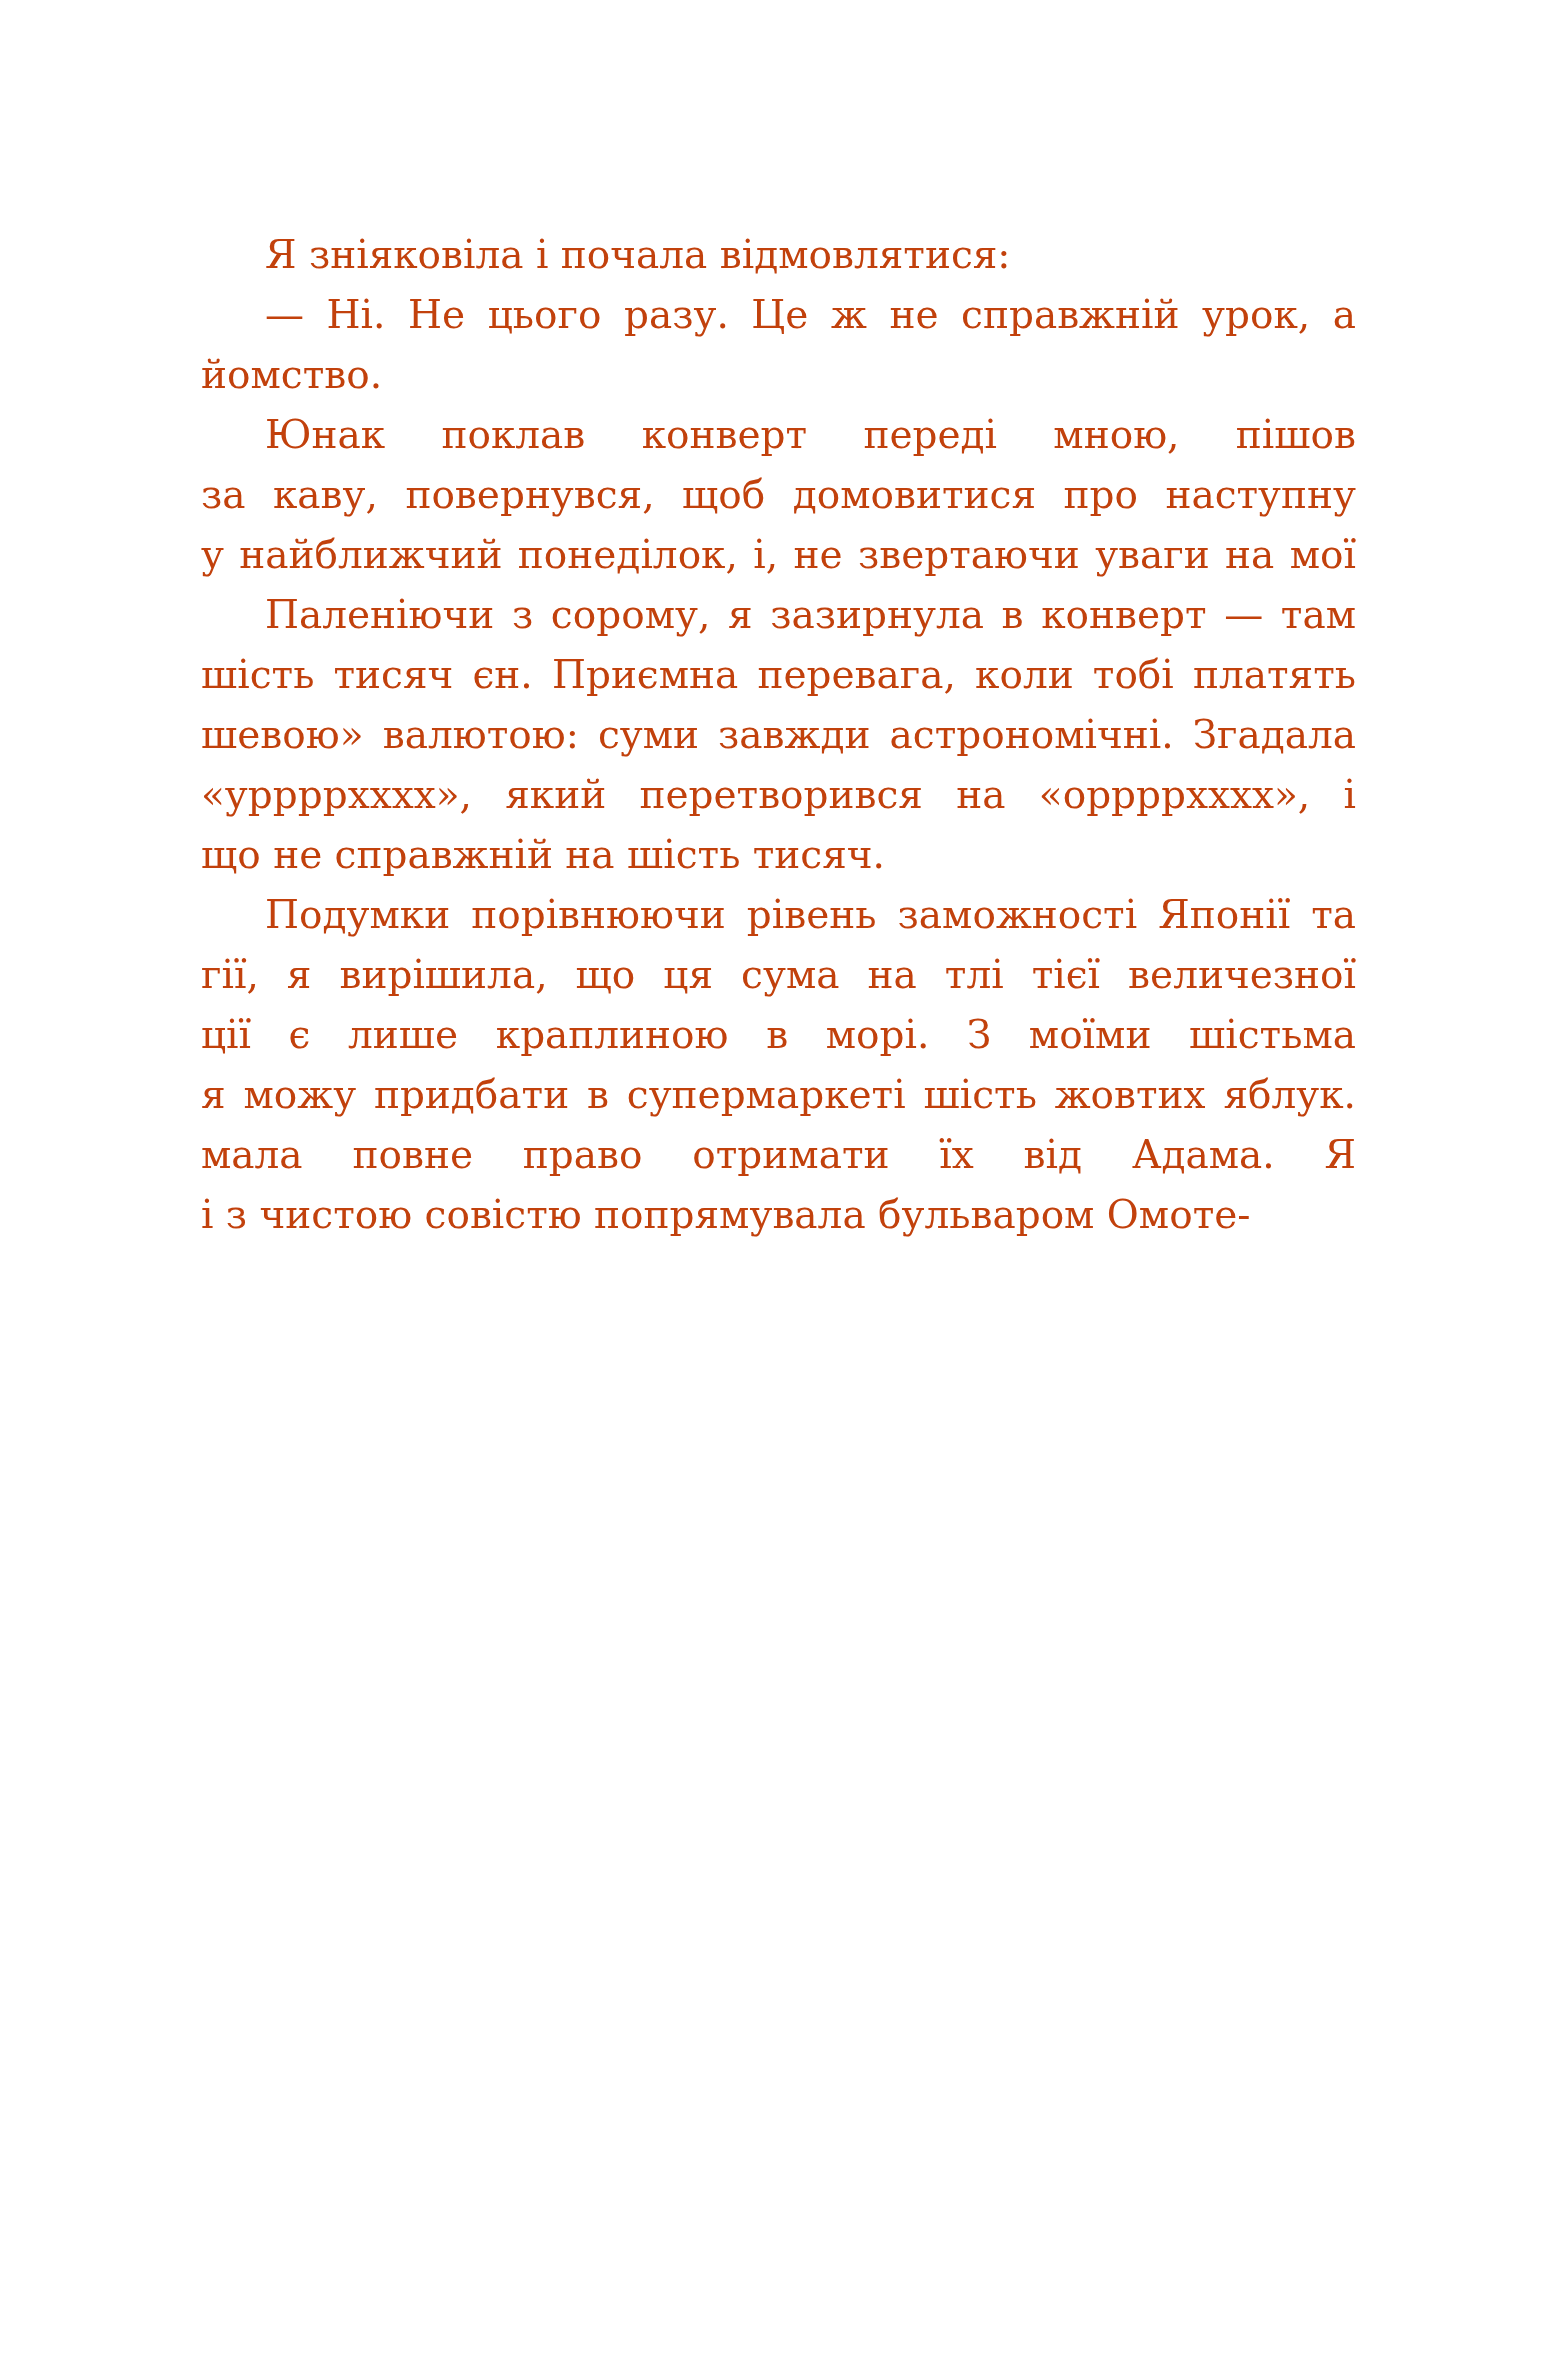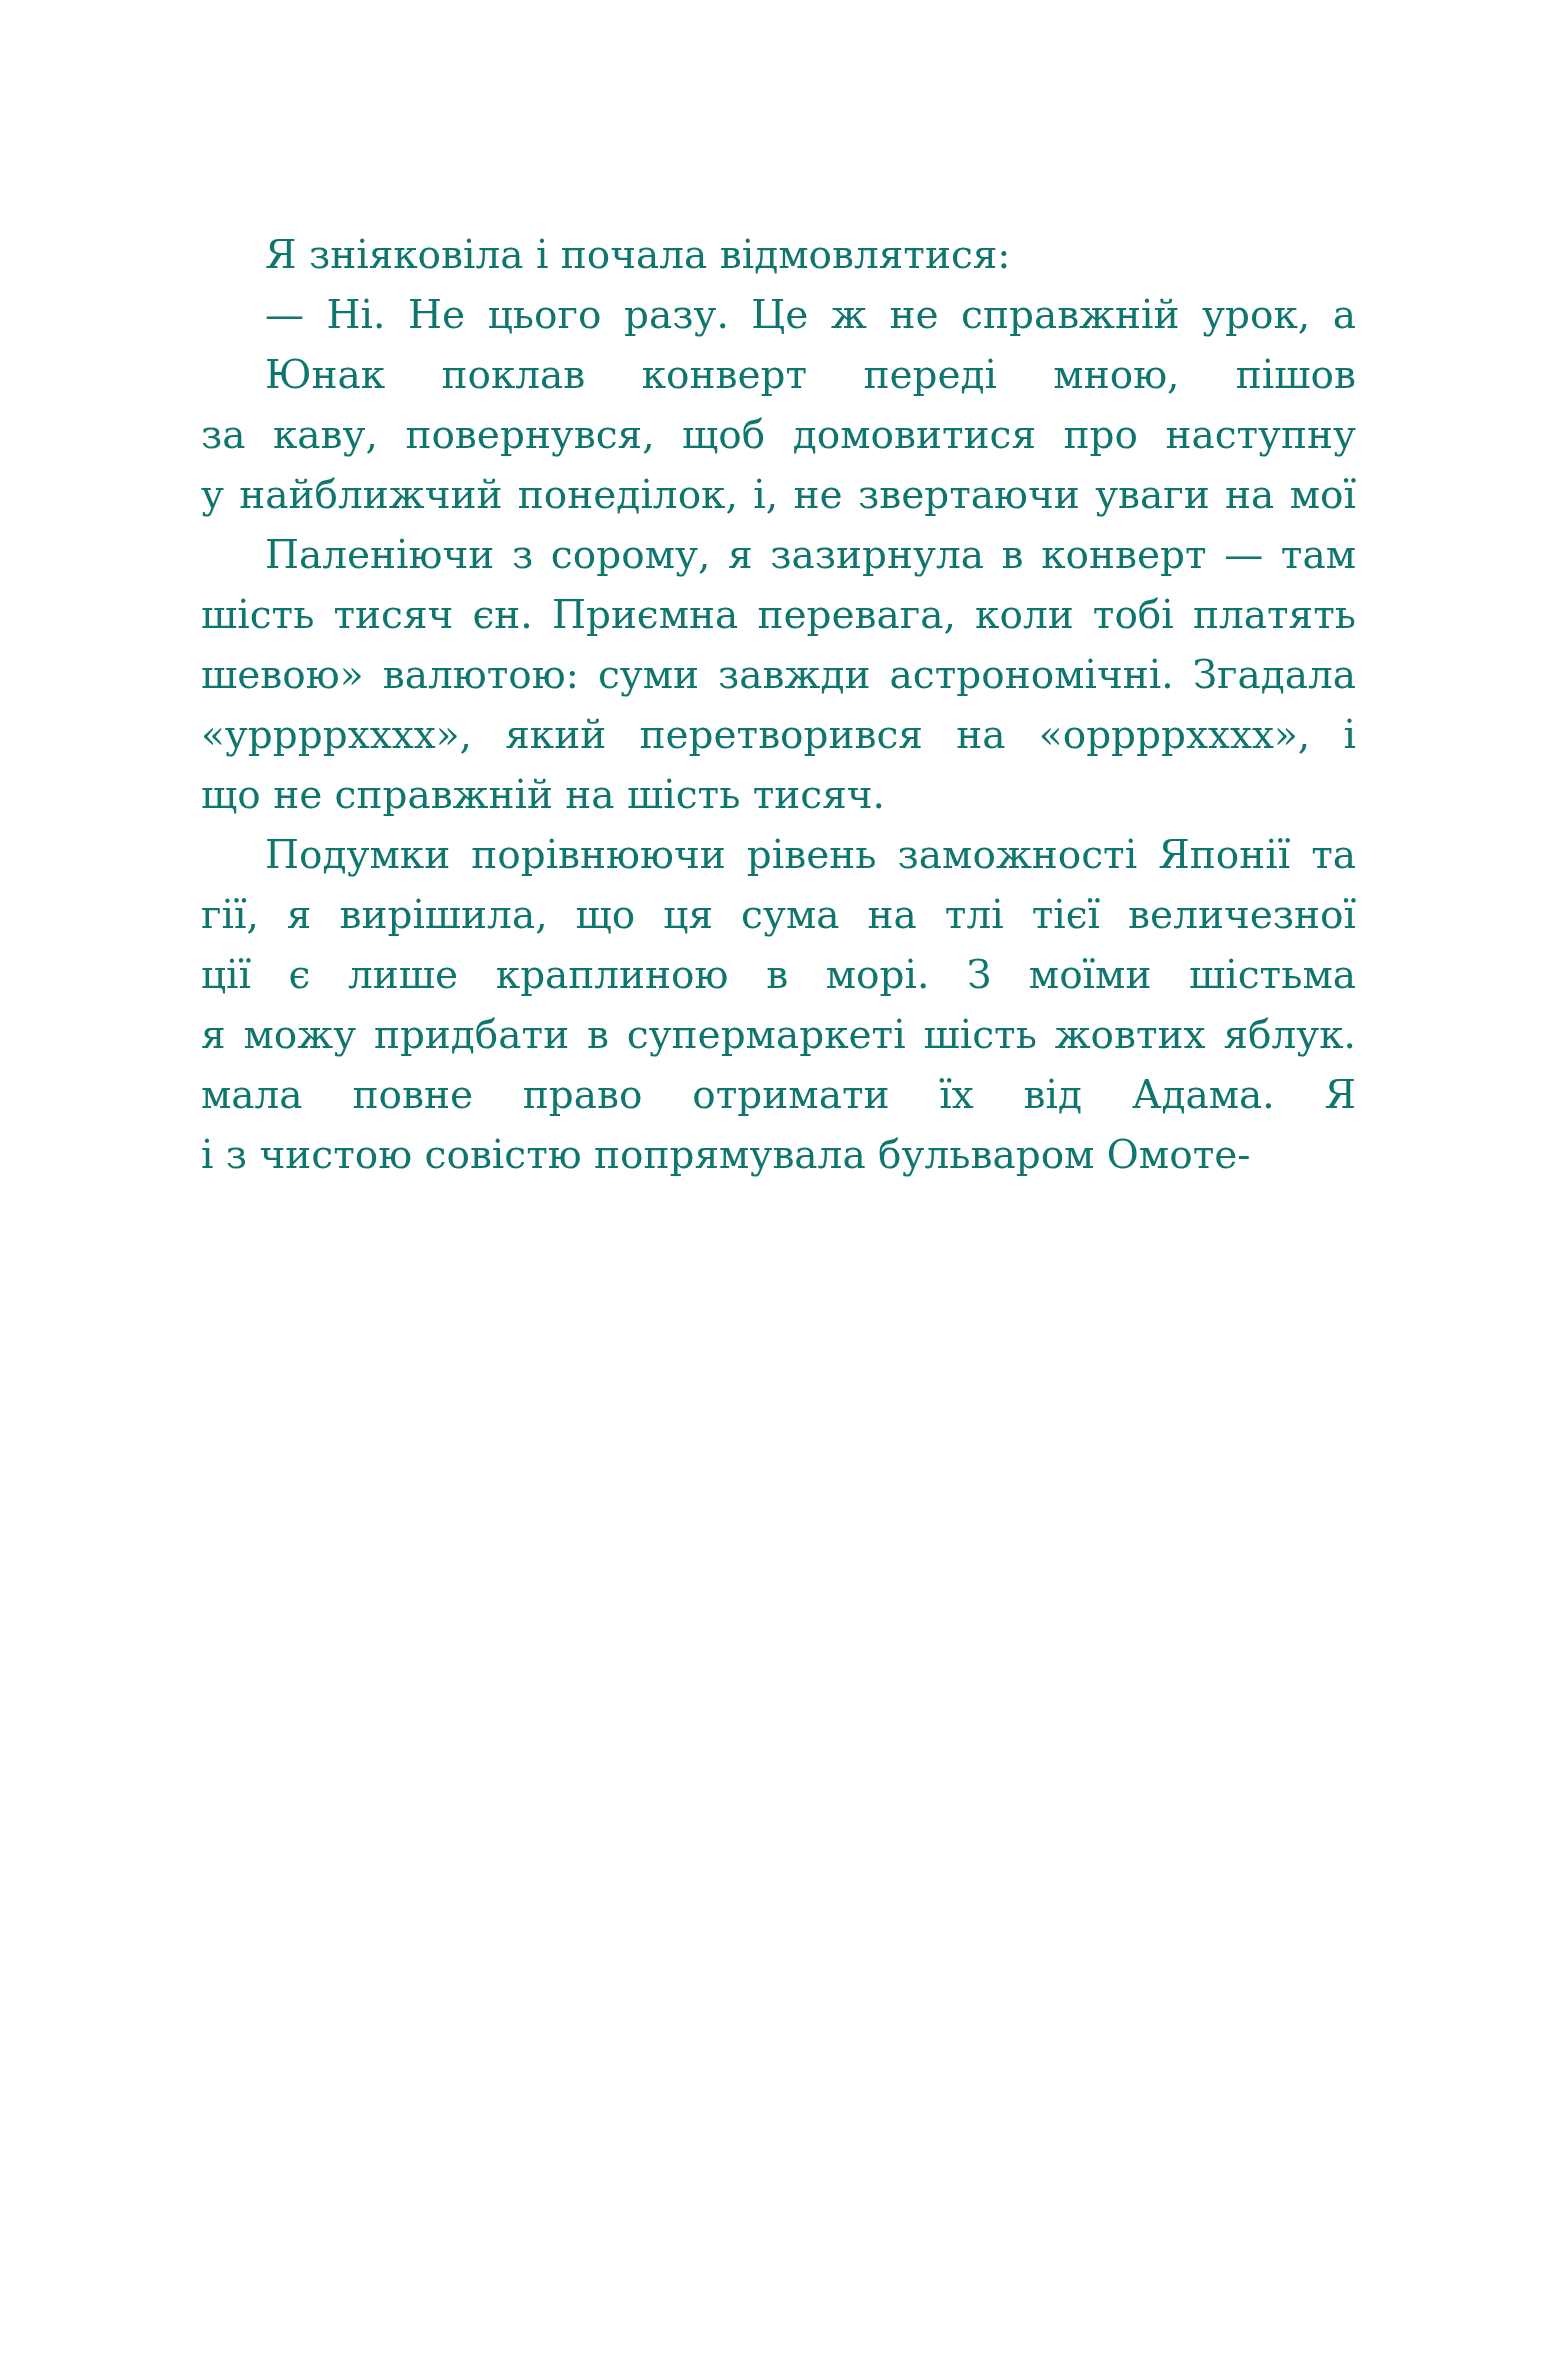--- a/index.html
+++ b/index.html
@@ -18,21 +18,21 @@
     background: #ffffff;
   }
   .textblock {
     position: absolute;
     left: 201px;
     top: 225px;
     width: 1155px;
     font-family: "DejaVu Serif", "Liberation Serif", serif;
     font-size: 39px;
     line-height: 60px;
-    color: #0f766e;
+    color: #c2410c;
   }
   .paragraph {
     margin: 0;
     padding: 0;
   }
   
   .line {
     height: 60px;
     overflow: hidden;
     text-align: justify;
@@ -62,20 +62,21 @@
 
 <div class="page">
   <div class="textblock">
 
     <div class="paragraph">
       <div class="line indent end">Я зніяковіла і почала відмовлятися:</div>
     </div>
 
     <div class="paragraph">
       <div class="line indent">— Ні. Не цього разу. Це ж не справжній урок, а лише зна-</div>
+      <div class="line end">йомство.</div>
     </div>
 
     <div class="paragraph">
       <div class="line indent">Юнак поклав конверт переді мною, пішов розрахуватися</div>
       <div class="line">за каву, повернувся, щоб домовитися про наступну зустріч</div>
       <div class="line">у найближчий понеділок, і, не звертаючи уваги на мої спро-</div>
     </div>
 
     <div class="paragraph">
       <div class="line indent">Паленіючи з сорому, я зазирнула в конверт — там було</div>

